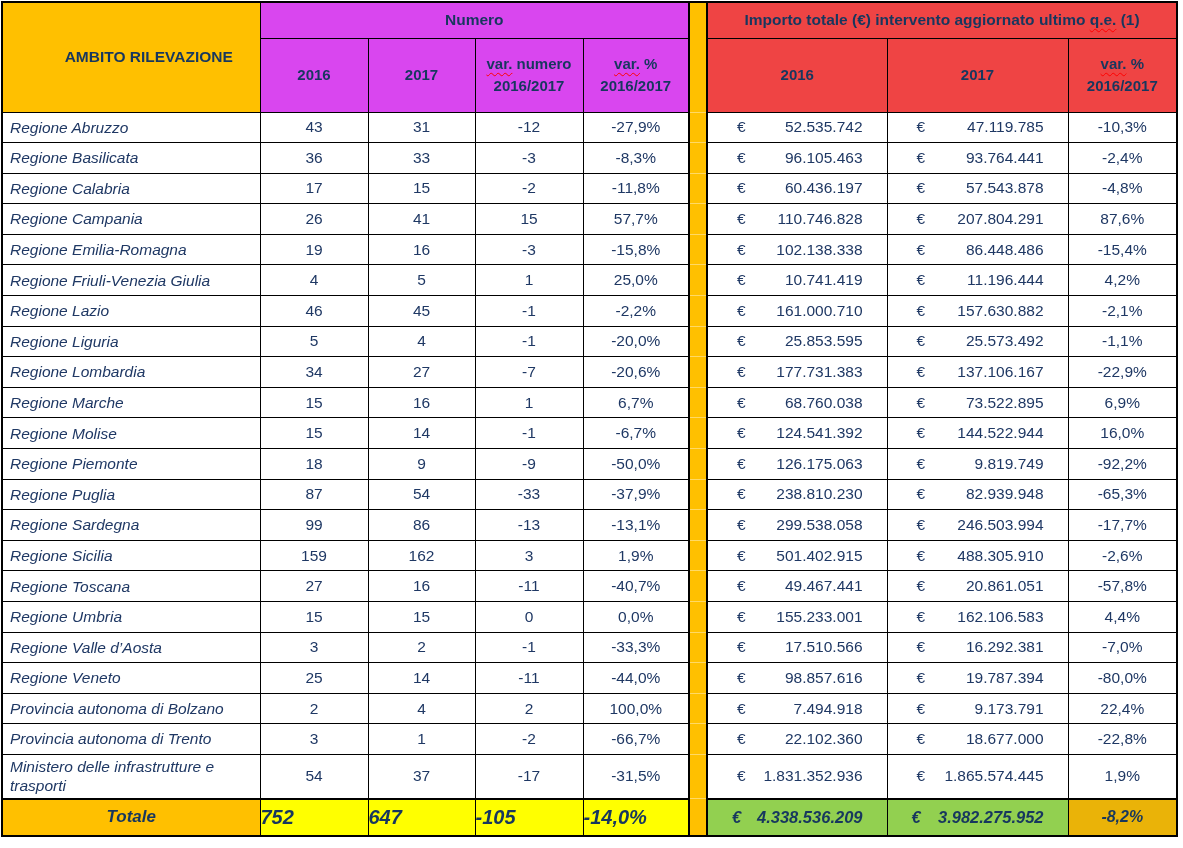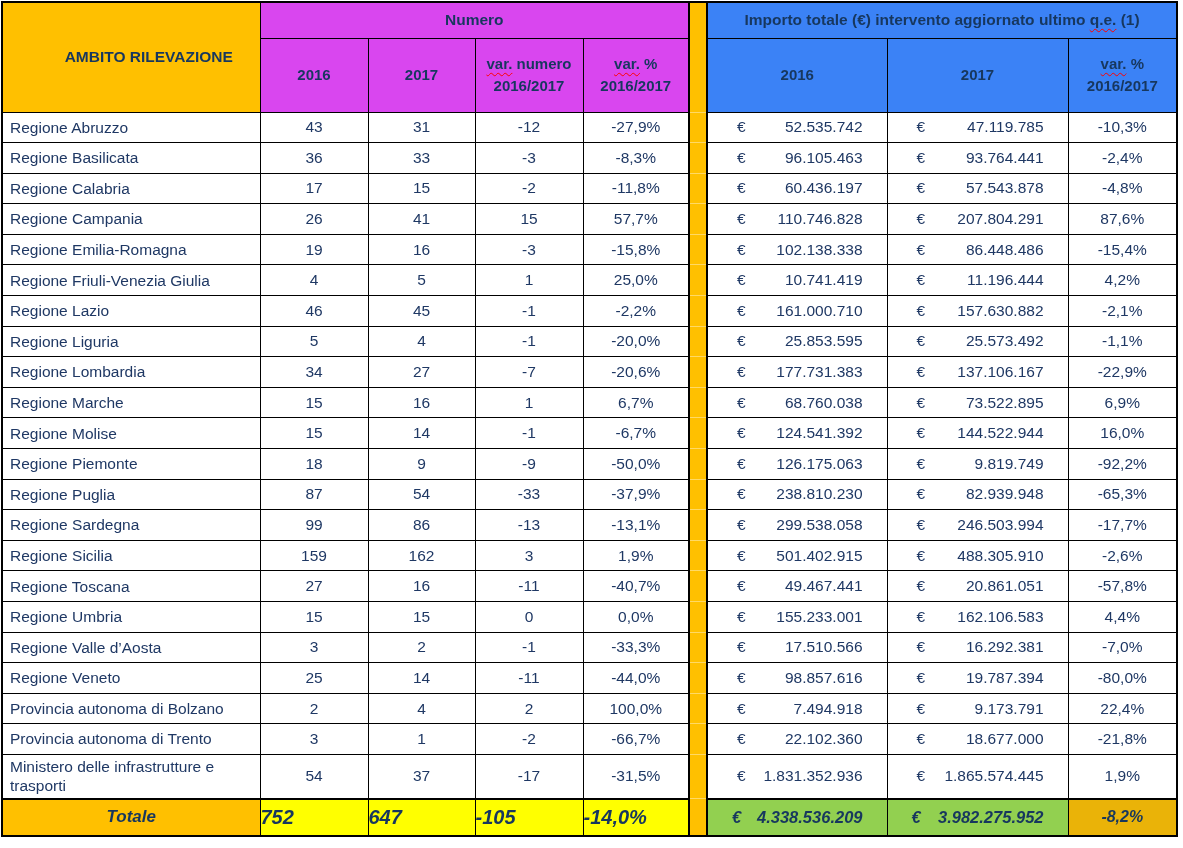--- a/index.html
+++ b/index.html
@@ -23,41 +23,41 @@
     padding: 0;
     color: #1F3864;
     overflow: hidden;
   }
   
   thead tr.group-row  { height: 36px; }
   thead tr.sub-row    { height: 74px; }
   th { font-weight: bold; color: #17375E; }
   .h-orange { background: #FFC000; font-size: 15.5px; padding-left: 35px; }
   .h-yellow { background: #d946ef; font-size: 15.5px; }
-  .h-green  { background: #3b82f6; font-size: 15.5px; margin-left: 39px; }
+  .h-green  { background: #ef4444; font-size: 15.5px; margin-left: 39px; }
   .sub      { font-size: 15px; line-height: 1.45; }
   .wavy {
     text-decoration: underline;
     text-decoration-style: wavy;
     text-decoration-color: #ff0000;
     text-decoration-thickness: 1px;
     text-underline-offset: 3px;
   }
   
   .sep {
     background: #FFC000;
     border-left: 2px solid #000;
     border-right: 2px solid #000;
     border-top: 1px solid #ffd966;
     border-bottom: 1px solid #ffd966;
   }
   
   tbody tr { height: 30.6px; }
   tbody td { font-size: 15.5px; }
-  td.name  { text-align: left; padding: 2px 6px 2px 7px; line-height: 1.25; }
+  td.name  { text-align: left; padding: 2px 6px 2px 7px; line-height: 1.25; font-style: italic; }
   td.num   { text-align: center; }
   td.euro .ew {
     display: flex;
     justify-content: space-between;
     align-items: center;
     padding: 0 24px 0 29px;
   }
   
   tfoot tr { height: 37px; font-style: italic; }
   tfoot td {
@@ -573,21 +573,21 @@
             <span class="cur">€</span>
             <span class="amt">22.102.360</span>
           </div>
         </td>
         <td class="euro">
           <div class="ew">
             <span class="cur">€</span>
             <span class="amt">18.677.000</span>
           </div>
         </td>
-        <td class="num">-21,8%</td>
+        <td class="num">-22,8%</td>
       </tr>
       <tr>
         <td class="name">Ministero delle infrastrutture e trasporti</td>
         <td class="num">54</td>
         <td class="num">37</td>
         <td class="num">-17</td>
         <td class="num">-31,5%</td>
         <td class="sep"></td>
         <td class="euro">
           <div class="ew">

